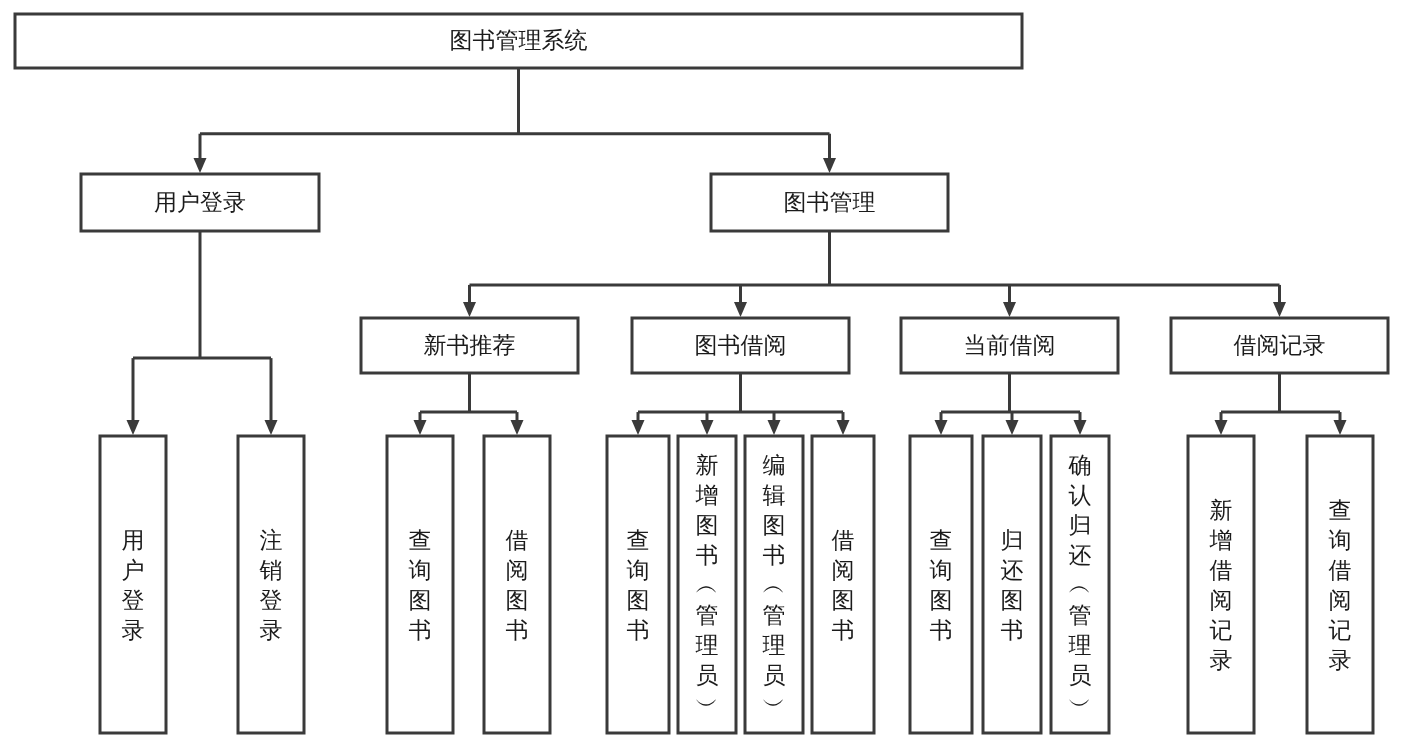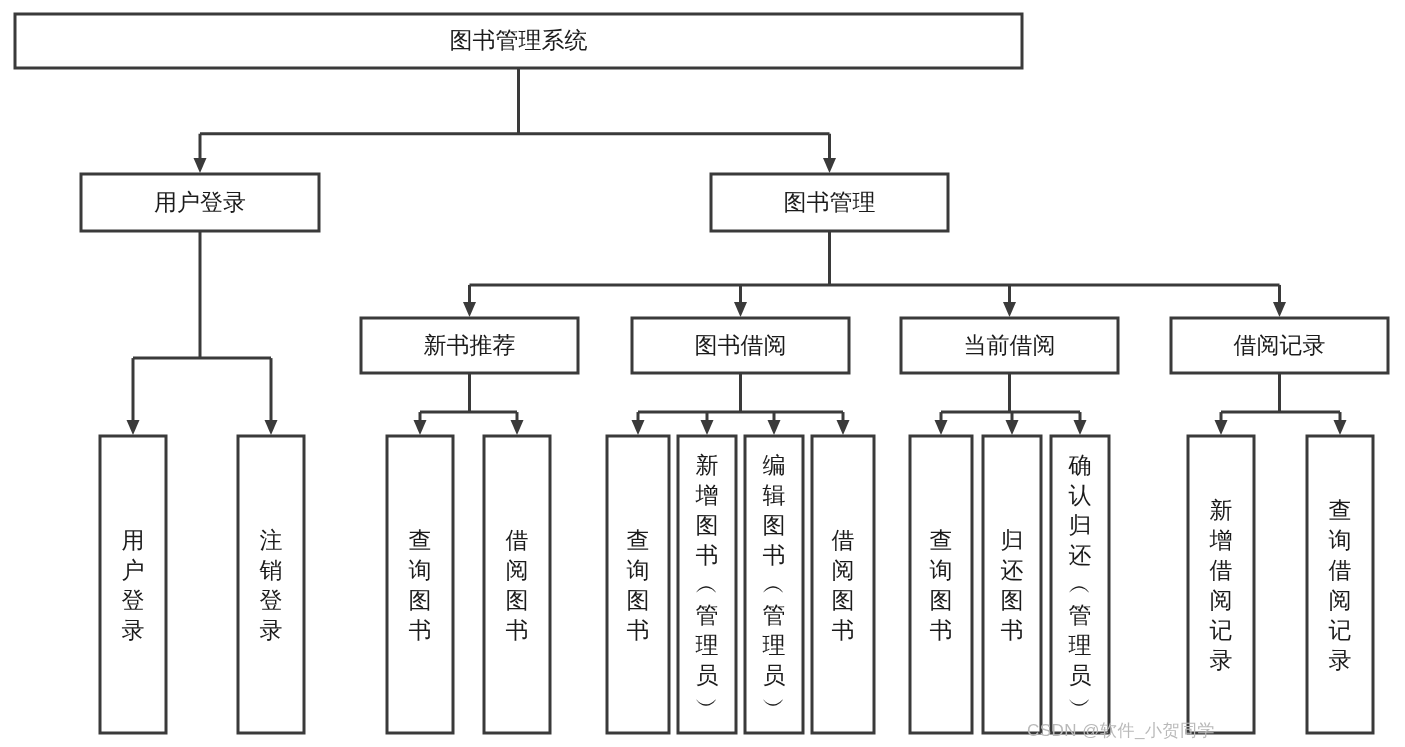--- a/index.html
+++ b/index.html
@@ -202,14 +202,13 @@
         <g>
           <rect class="nodebox" x="1188" y="436" width="66" height="297"></rect>
           <text class="node-label-v" x="1221" y="517.9"><tspan x="1221" dy="0">新</tspan><tspan x="1221" dy="30">增</tspan><tspan x="1221" dy="30">借</tspan><tspan x="1221" dy="30">阅</tspan><tspan x="1221" dy="30">记</tspan><tspan x="1221" dy="30">录</tspan></text>
         </g>
         <g>
           <rect class="nodebox" x="1307" y="436" width="66" height="297"></rect>
           <text class="node-label-v" x="1340" y="517.9"><tspan x="1340" dy="0">查</tspan><tspan x="1340" dy="30">询</tspan><tspan x="1340" dy="30">借</tspan><tspan x="1340" dy="30">阅</tspan><tspan x="1340" dy="30">记</tspan><tspan x="1340" dy="30">录</tspan></text>
         </g>
       </g>
   </svg>
-  <div class="watermark">CSDN @软件_小贺同学</div>
 </div>
 
 </body></html>

